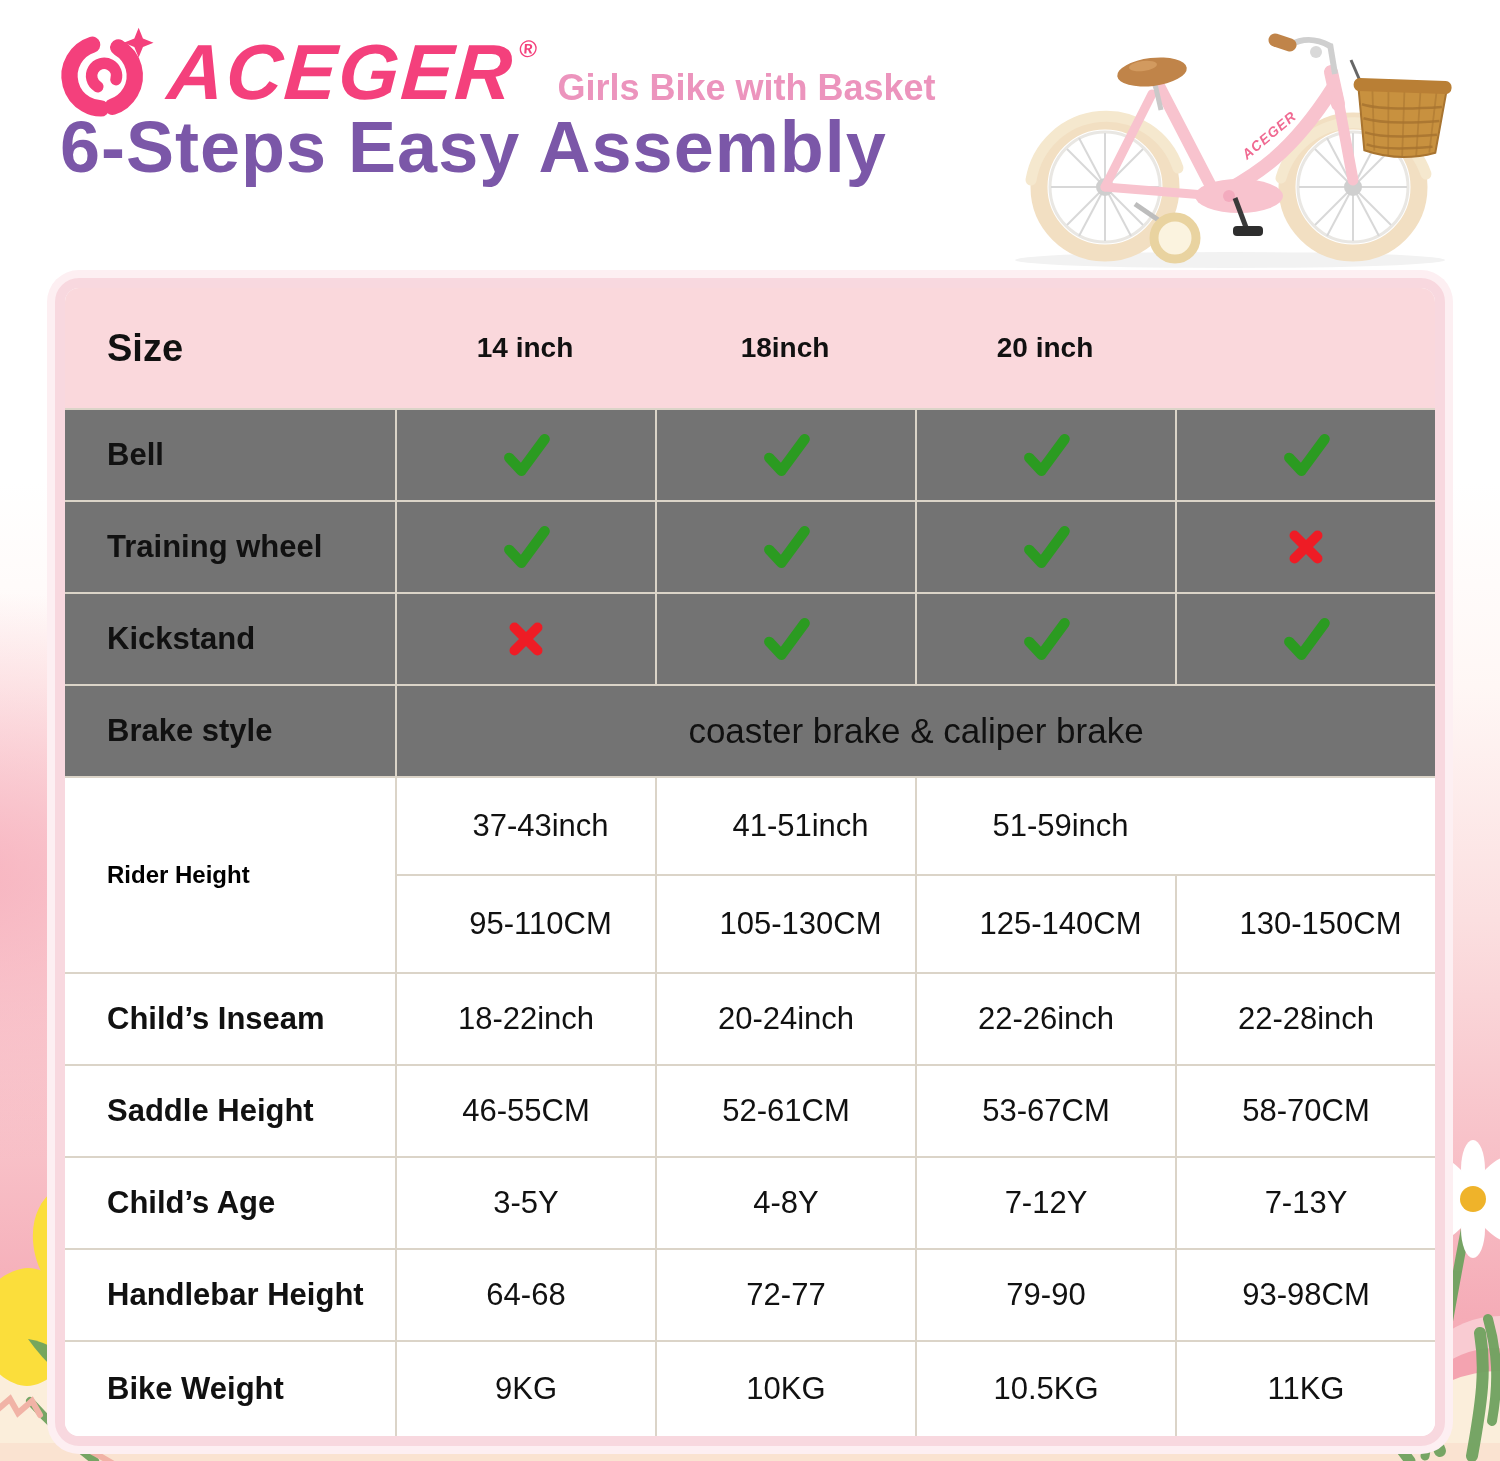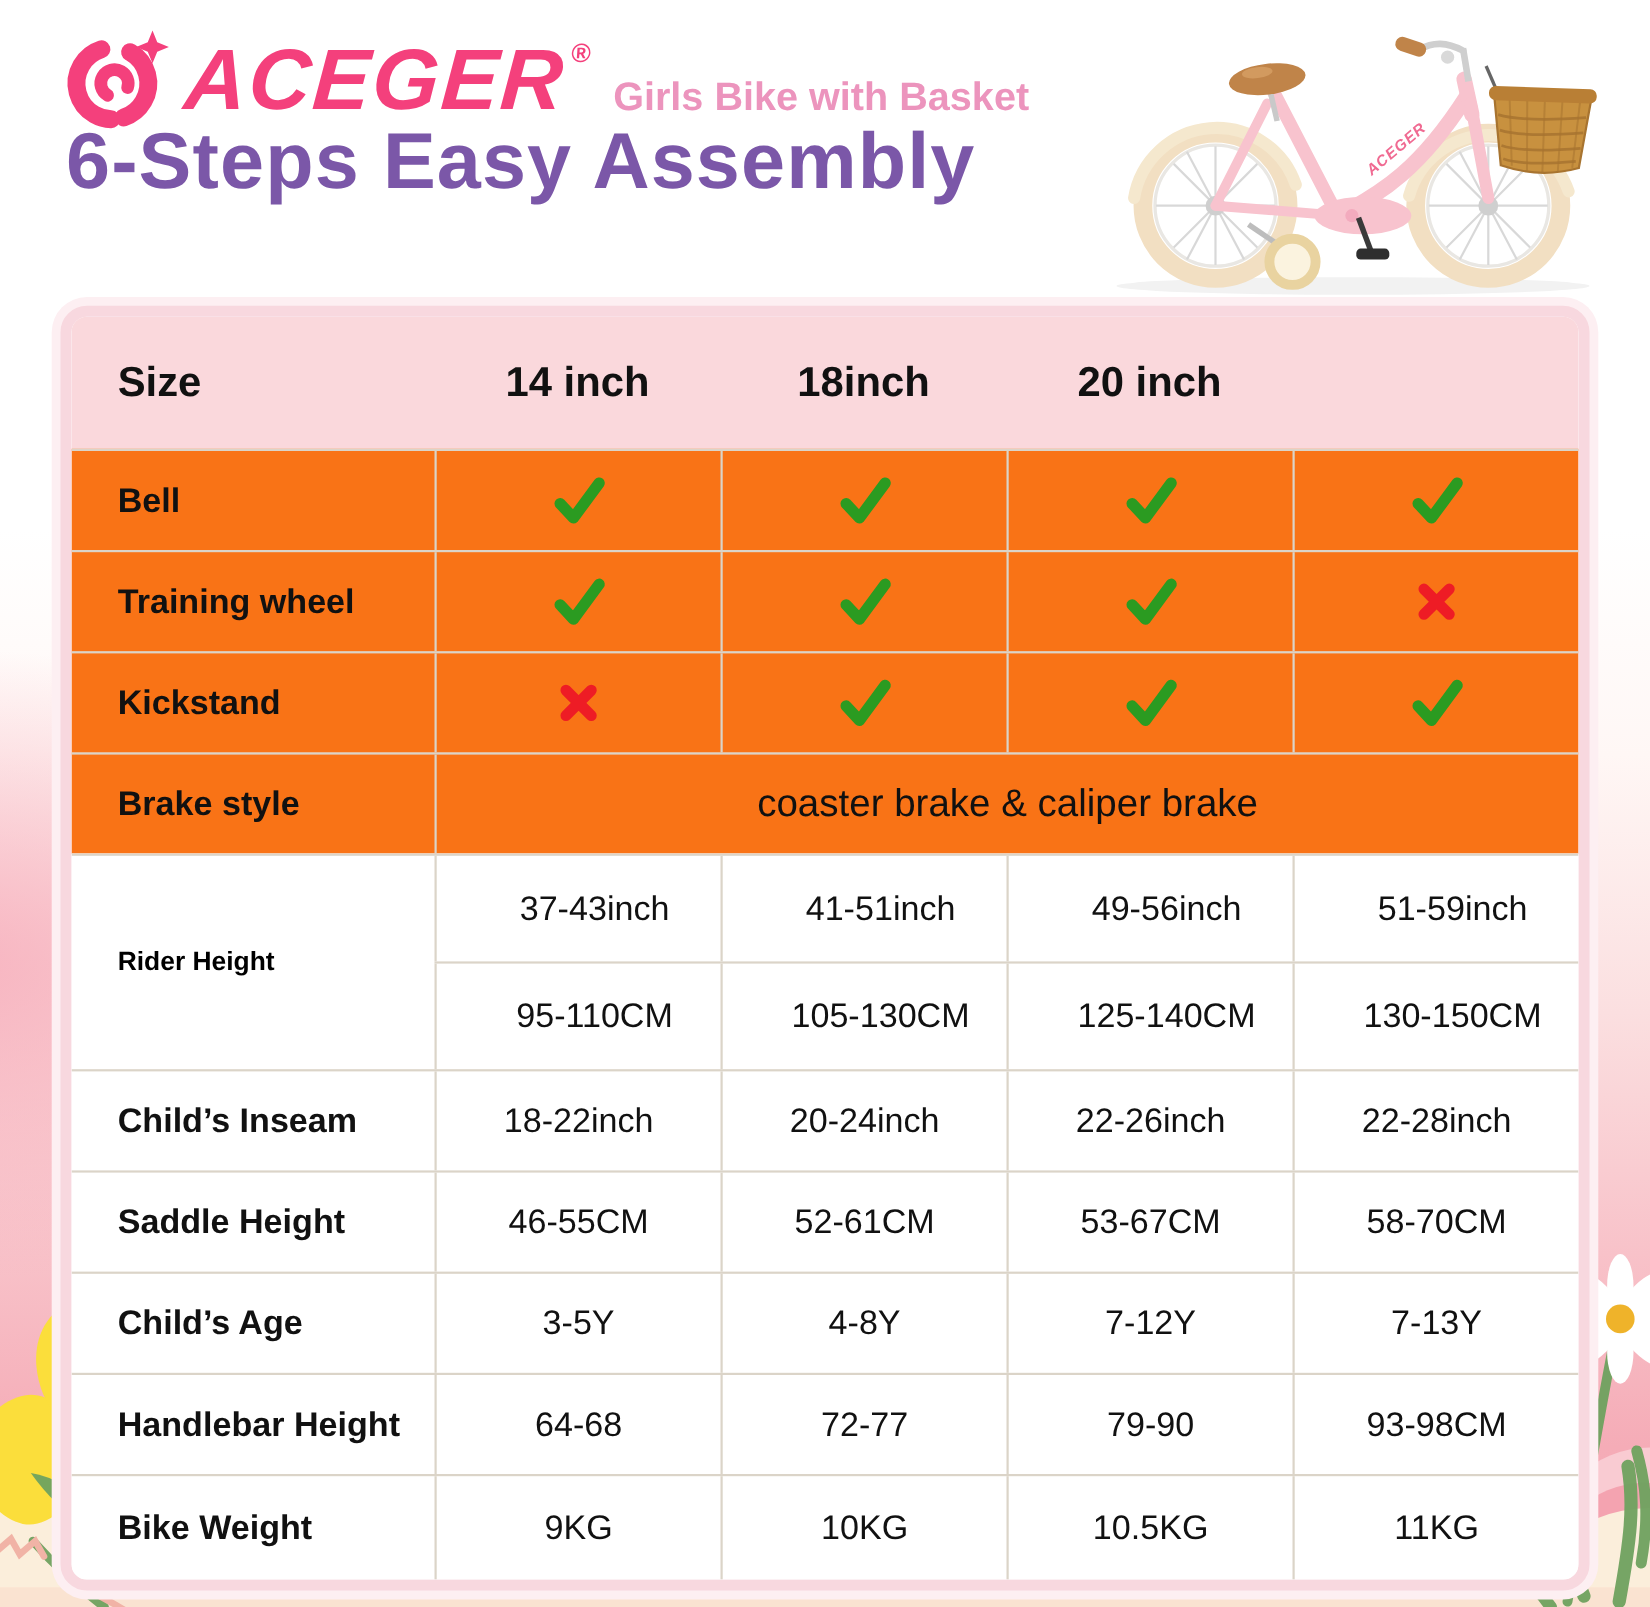--- a/index.html
+++ b/index.html
@@ -27,23 +27,23 @@
   }
   .trow{display:grid;grid-template-columns:330px repeat(4,1fr);border-top:2px solid #DBD4C8;}
   .trow.no-top{border-top:none;}
   .trow.h120 > *{height:120px;}
   .trow.h90 > *{min-height:90px;}
   .trow.h94 > *{min-height:94px;}
   .cell{display:flex;align-items:center;justify-content:center;font-size:31px;color:#111;}
   .cell.val{border-left:2px solid #DBD4C8;}
   .cell.label{justify-content:flex-start;padding-left:42px;font-weight:bold;font-size:31px;}
   .hdr{background:#FAD8DC;}
-  .hdr .cell{font-weight:bold;font-size:38px;border-left:none;}
+  .hdr .cell{font-weight:bold;font-size:28px;border-left:none;}
   .hdr .cell.label{font-size:38px;}
-  .cream{background:#f97316;}
+  .cream{background:#737373;}
   .white{background:#fff;}
   .brake-row{display:grid;grid-template-columns:330px 1fr;}
   .brake-row .spanval{display:flex;align-items:center;justify-content:center;font-size:35px;color:#111;border-left:2px solid #DBD4C8;min-height:90px;}
   .rider{display:grid;grid-template-columns:330px 1fr;border-top:2px solid #DBD4C8;background:#fff;}
   .rider .rlabel{display:flex;align-items:center;padding-left:42px;font-weight:bold;font-size:24px;}
   .rider .sub{display:grid;grid-template-columns:repeat(4,1fr);}
   .rider .sub.second{border-top:2px solid #DBD4C8;}
   .rider .sub .cell{min-height:96px;border-left:2px solid #DBD4C8;padding-left:29px;}
   .icon-box{width:58px;height:58px;display:flex;align-items:center;justify-content:center;}
   
@@ -347,21 +347,20 @@
       <div class="cell label" style="min-height:90px;">Brake style</div>
       <div class="spanval">coaster brake &amp; caliper brake</div>
     </div>
 
     <div class="rider">
       <div class="rlabel">Rider Height</div>
       <div>
         <div class="sub">
           <div class="cell">37-43inch</div>
           <div class="cell">41-51inch</div>
-          <div class="cell">49-56inch</div>
           <div class="cell">51-59inch</div>
         </div>
         <div class="sub second">
           <div class="cell">95-110CM</div>
           <div class="cell">105-130CM</div>
           <div class="cell">125-140CM</div>
           <div class="cell">130-150CM</div>
         </div>
       </div>
     </div>

